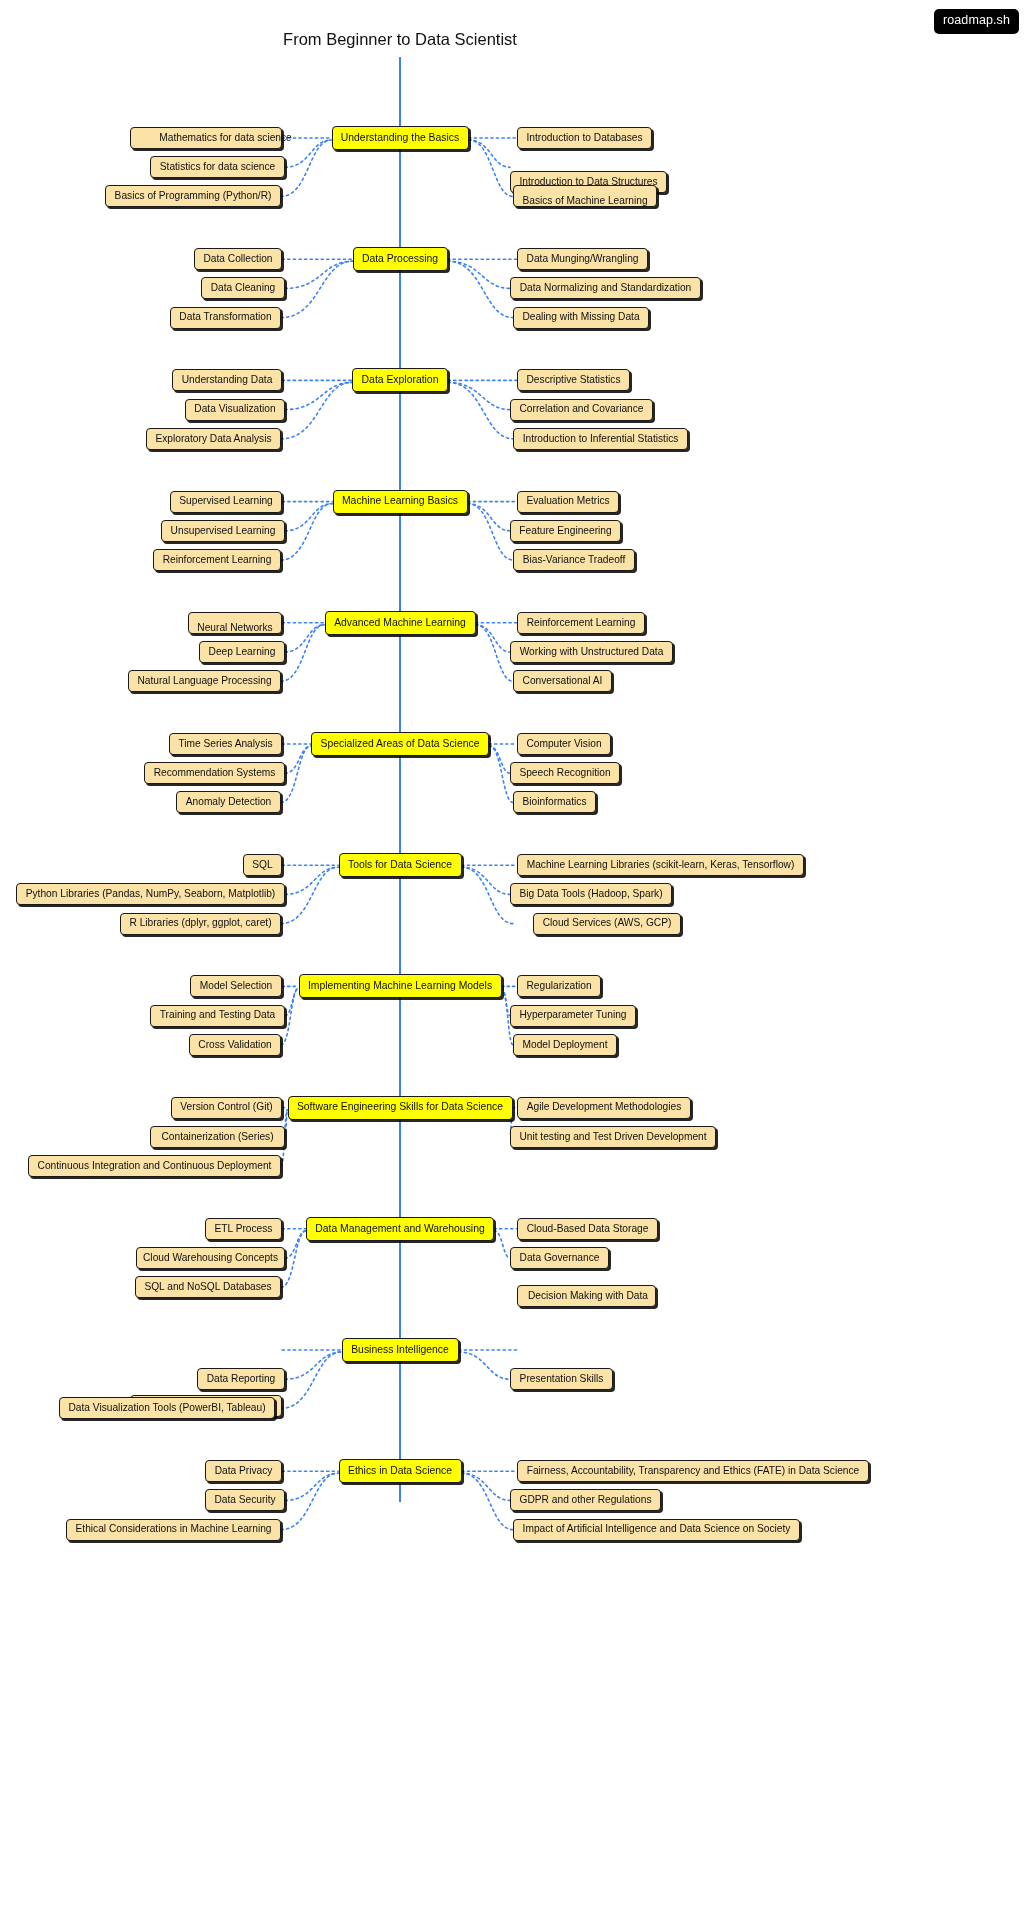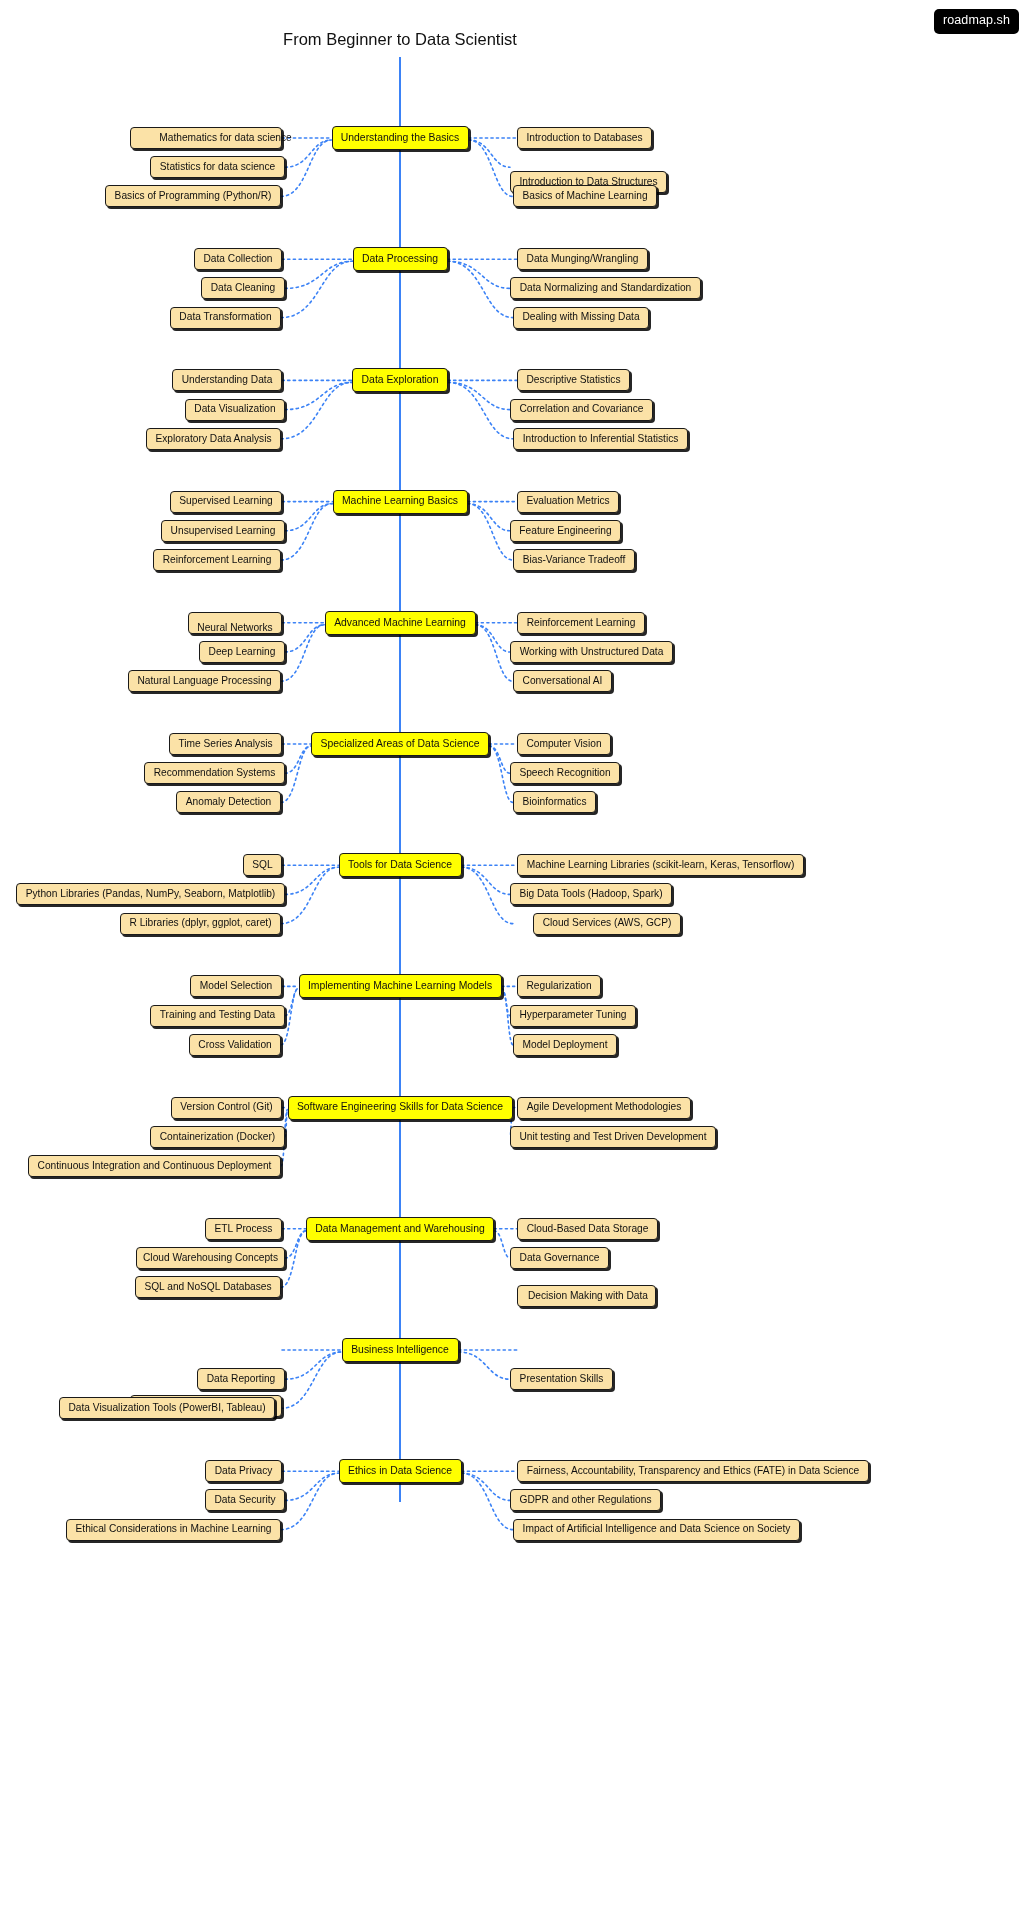--- a/index.html
+++ b/index.html
@@ -194,21 +194,21 @@
       </div>
       <div class="node" style="left: 105px; top: 185.4px; width: 176px;">
         <span>Basics of Programming (Python/R)</span>
       </div>
       <div class="node" style="left: 517px; top: 127px; width: 135px;">
         <span>Introduction to Databases</span>
       </div>
       <div class="node" style="left: 510px; top: 171px; width: 157px;">
         <span>Introduction to Data Structures</span>
       </div>
-      <div class="node" style="left: 513px; top: 185.4px; width: 144px;">
+      <div class="node" style="left: 513px; top: 185.4px; width: 144px; align-items: flex-end;">
         <span>Basics of Machine Learning</span>
       </div>
       <div class="node topic" style="left: 352.5px; top: 247.2px; width: 95px;">
         <span>Data Processing</span>
       </div>
       <div class="node" style="left: 194px; top: 248.2px; width: 88px;">
         <span>Data Collection</span>
       </div>
       <div class="node" style="left: 201px; top: 277.4px; width: 84px;">
         <span>Data Cleaning</span>
@@ -351,21 +351,21 @@
       <div class="node" style="left: 513px; top: 1033.8px; width: 104px;">
         <span>Model Deployment</span>
       </div>
       <div class="node topic" style="left: 287.5px; top: 1095.6px; width: 225px;">
         <span>Software Engineering Skills for Data Science</span>
       </div>
       <div class="node" style="left: 171px; top: 1096.6px; width: 111px;">
         <span>Version Control (Git)</span>
       </div>
       <div class="node" style="left: 150px; top: 1125.8px; width: 135px;">
-        <span>Containerization (Docker)</span>
+        <span>Containerization (Series)</span>
       </div>
       <div class="node" style="left: 28px; top: 1155px; width: 253px;">
         <span>Continuous Integration and Continuous Deployment</span>
       </div>
       <div class="node" style="left: 517px; top: 1096.6px; width: 174px;">
         <span>Agile Development Methodologies</span>
       </div>
       <div class="node" style="left: 510px; top: 1125.8px; width: 206px;">
         <span>Unit testing and Test Driven Development</span>
       </div>

